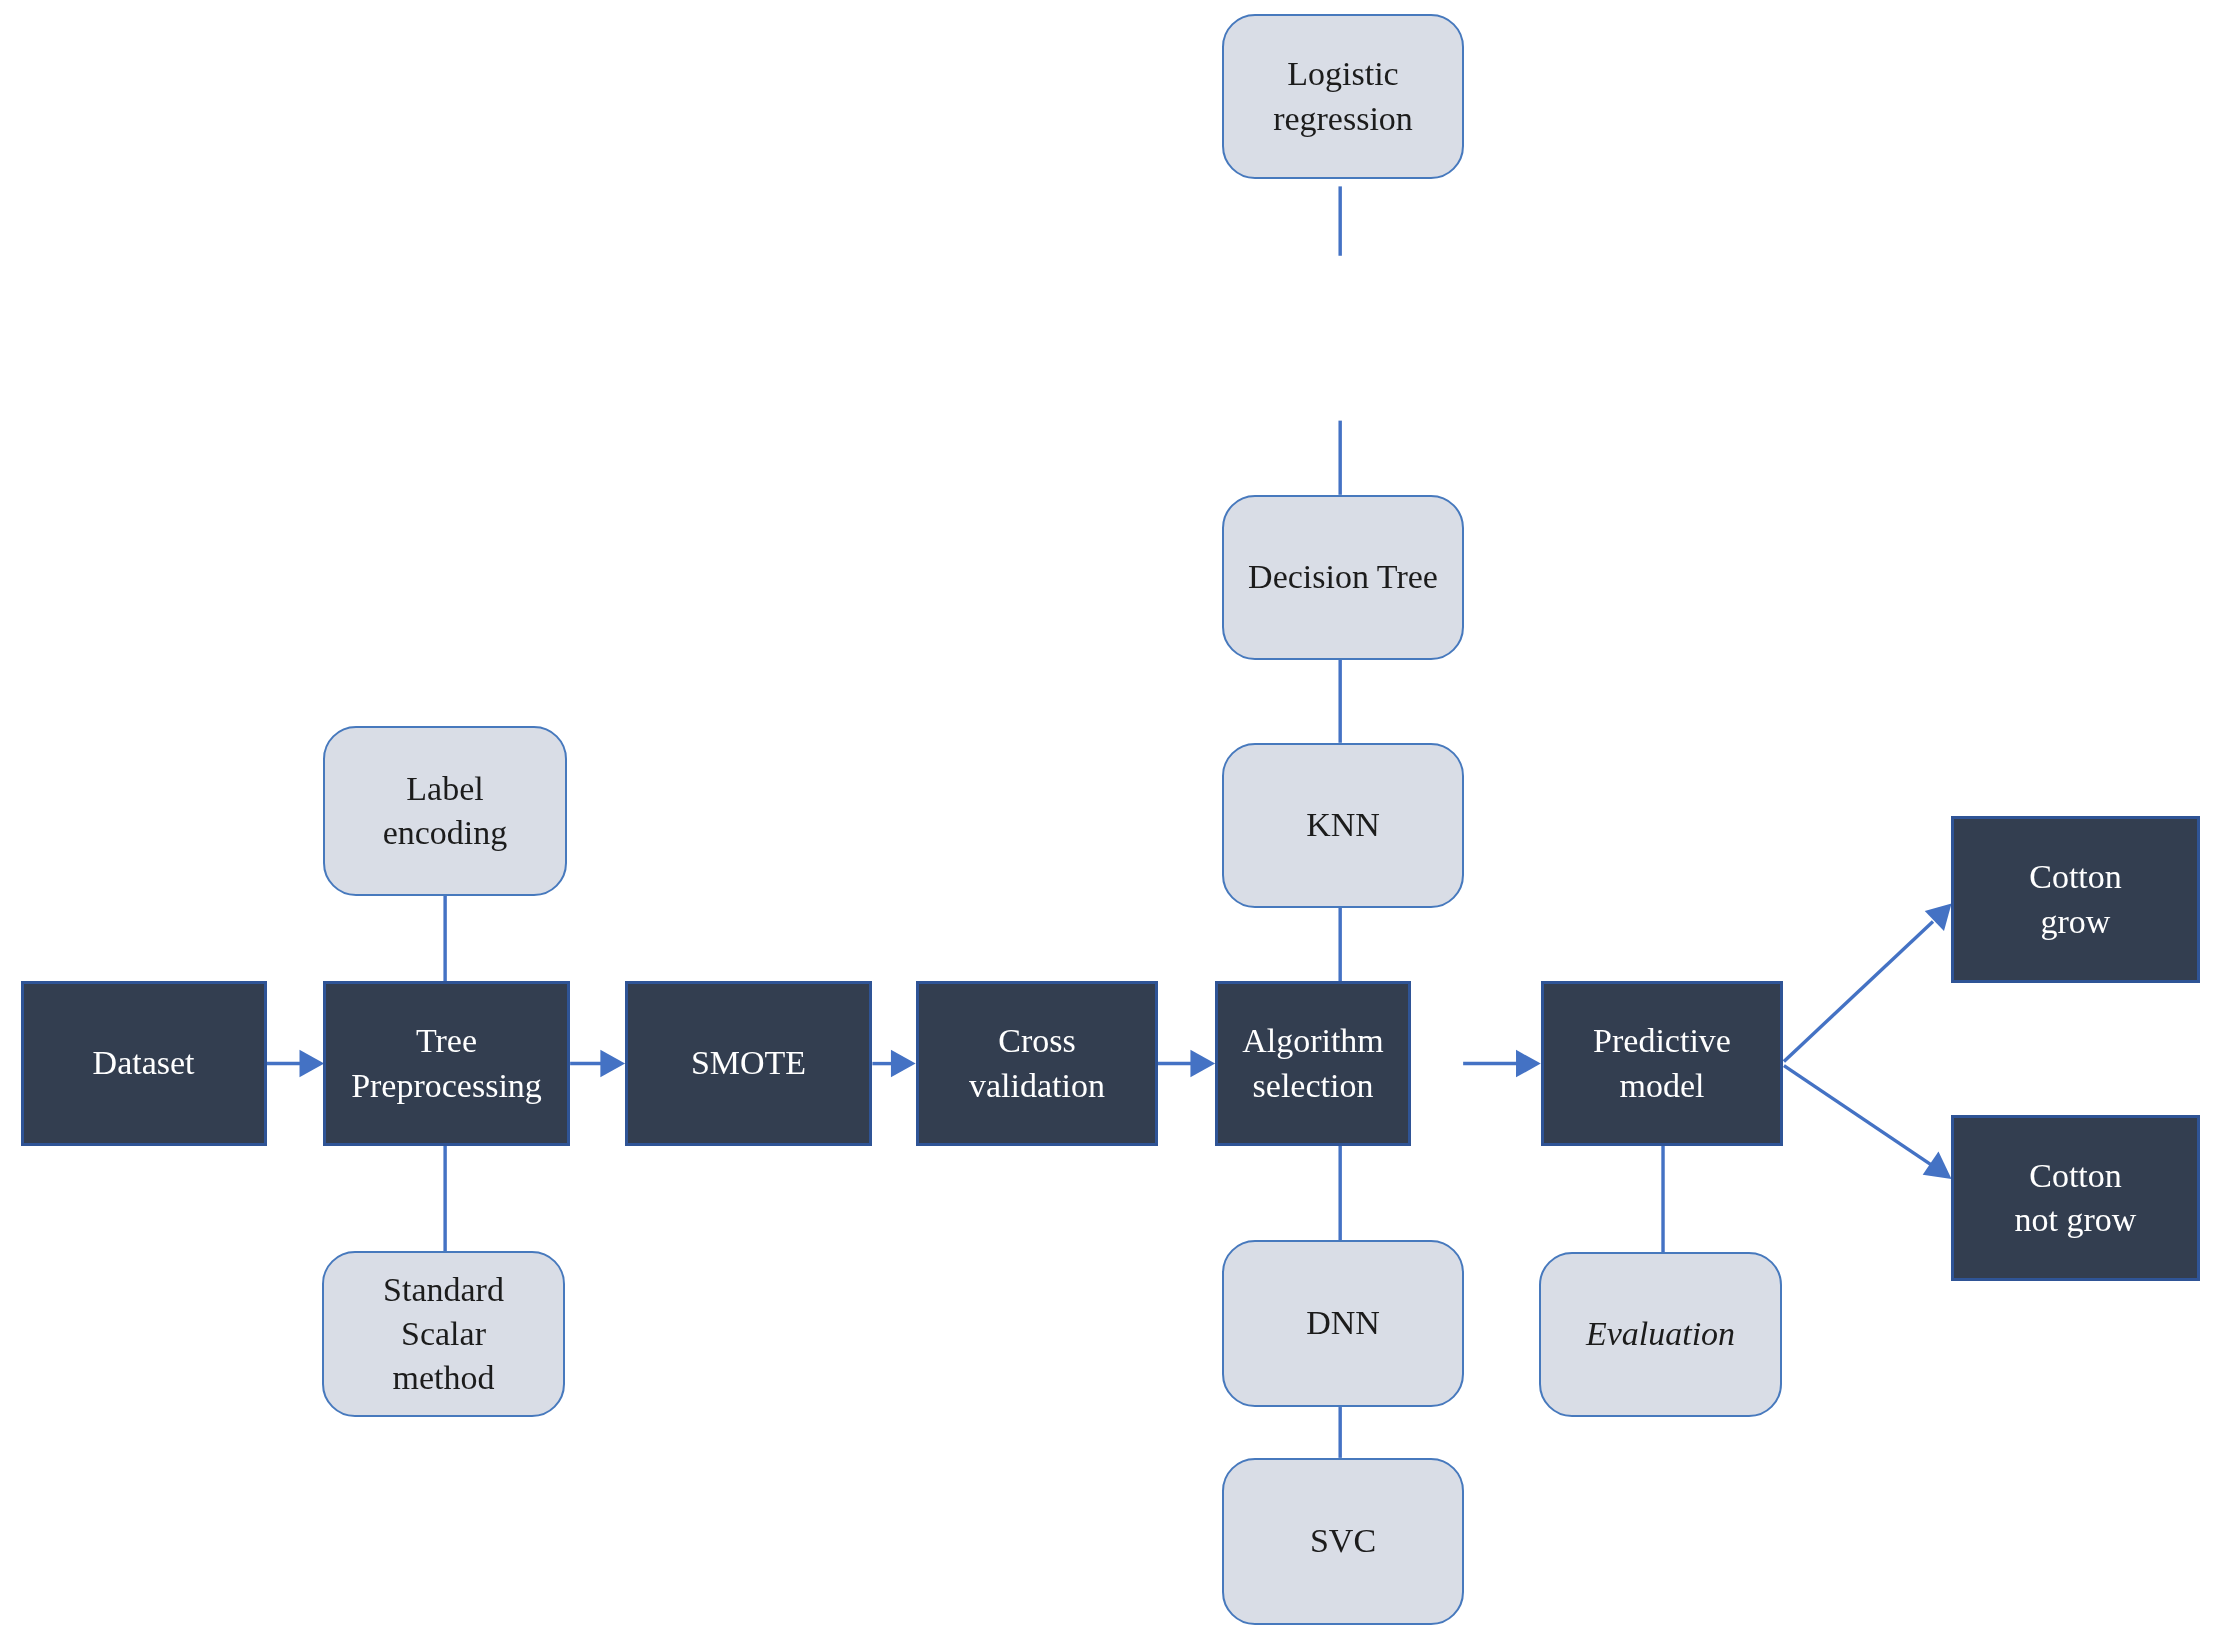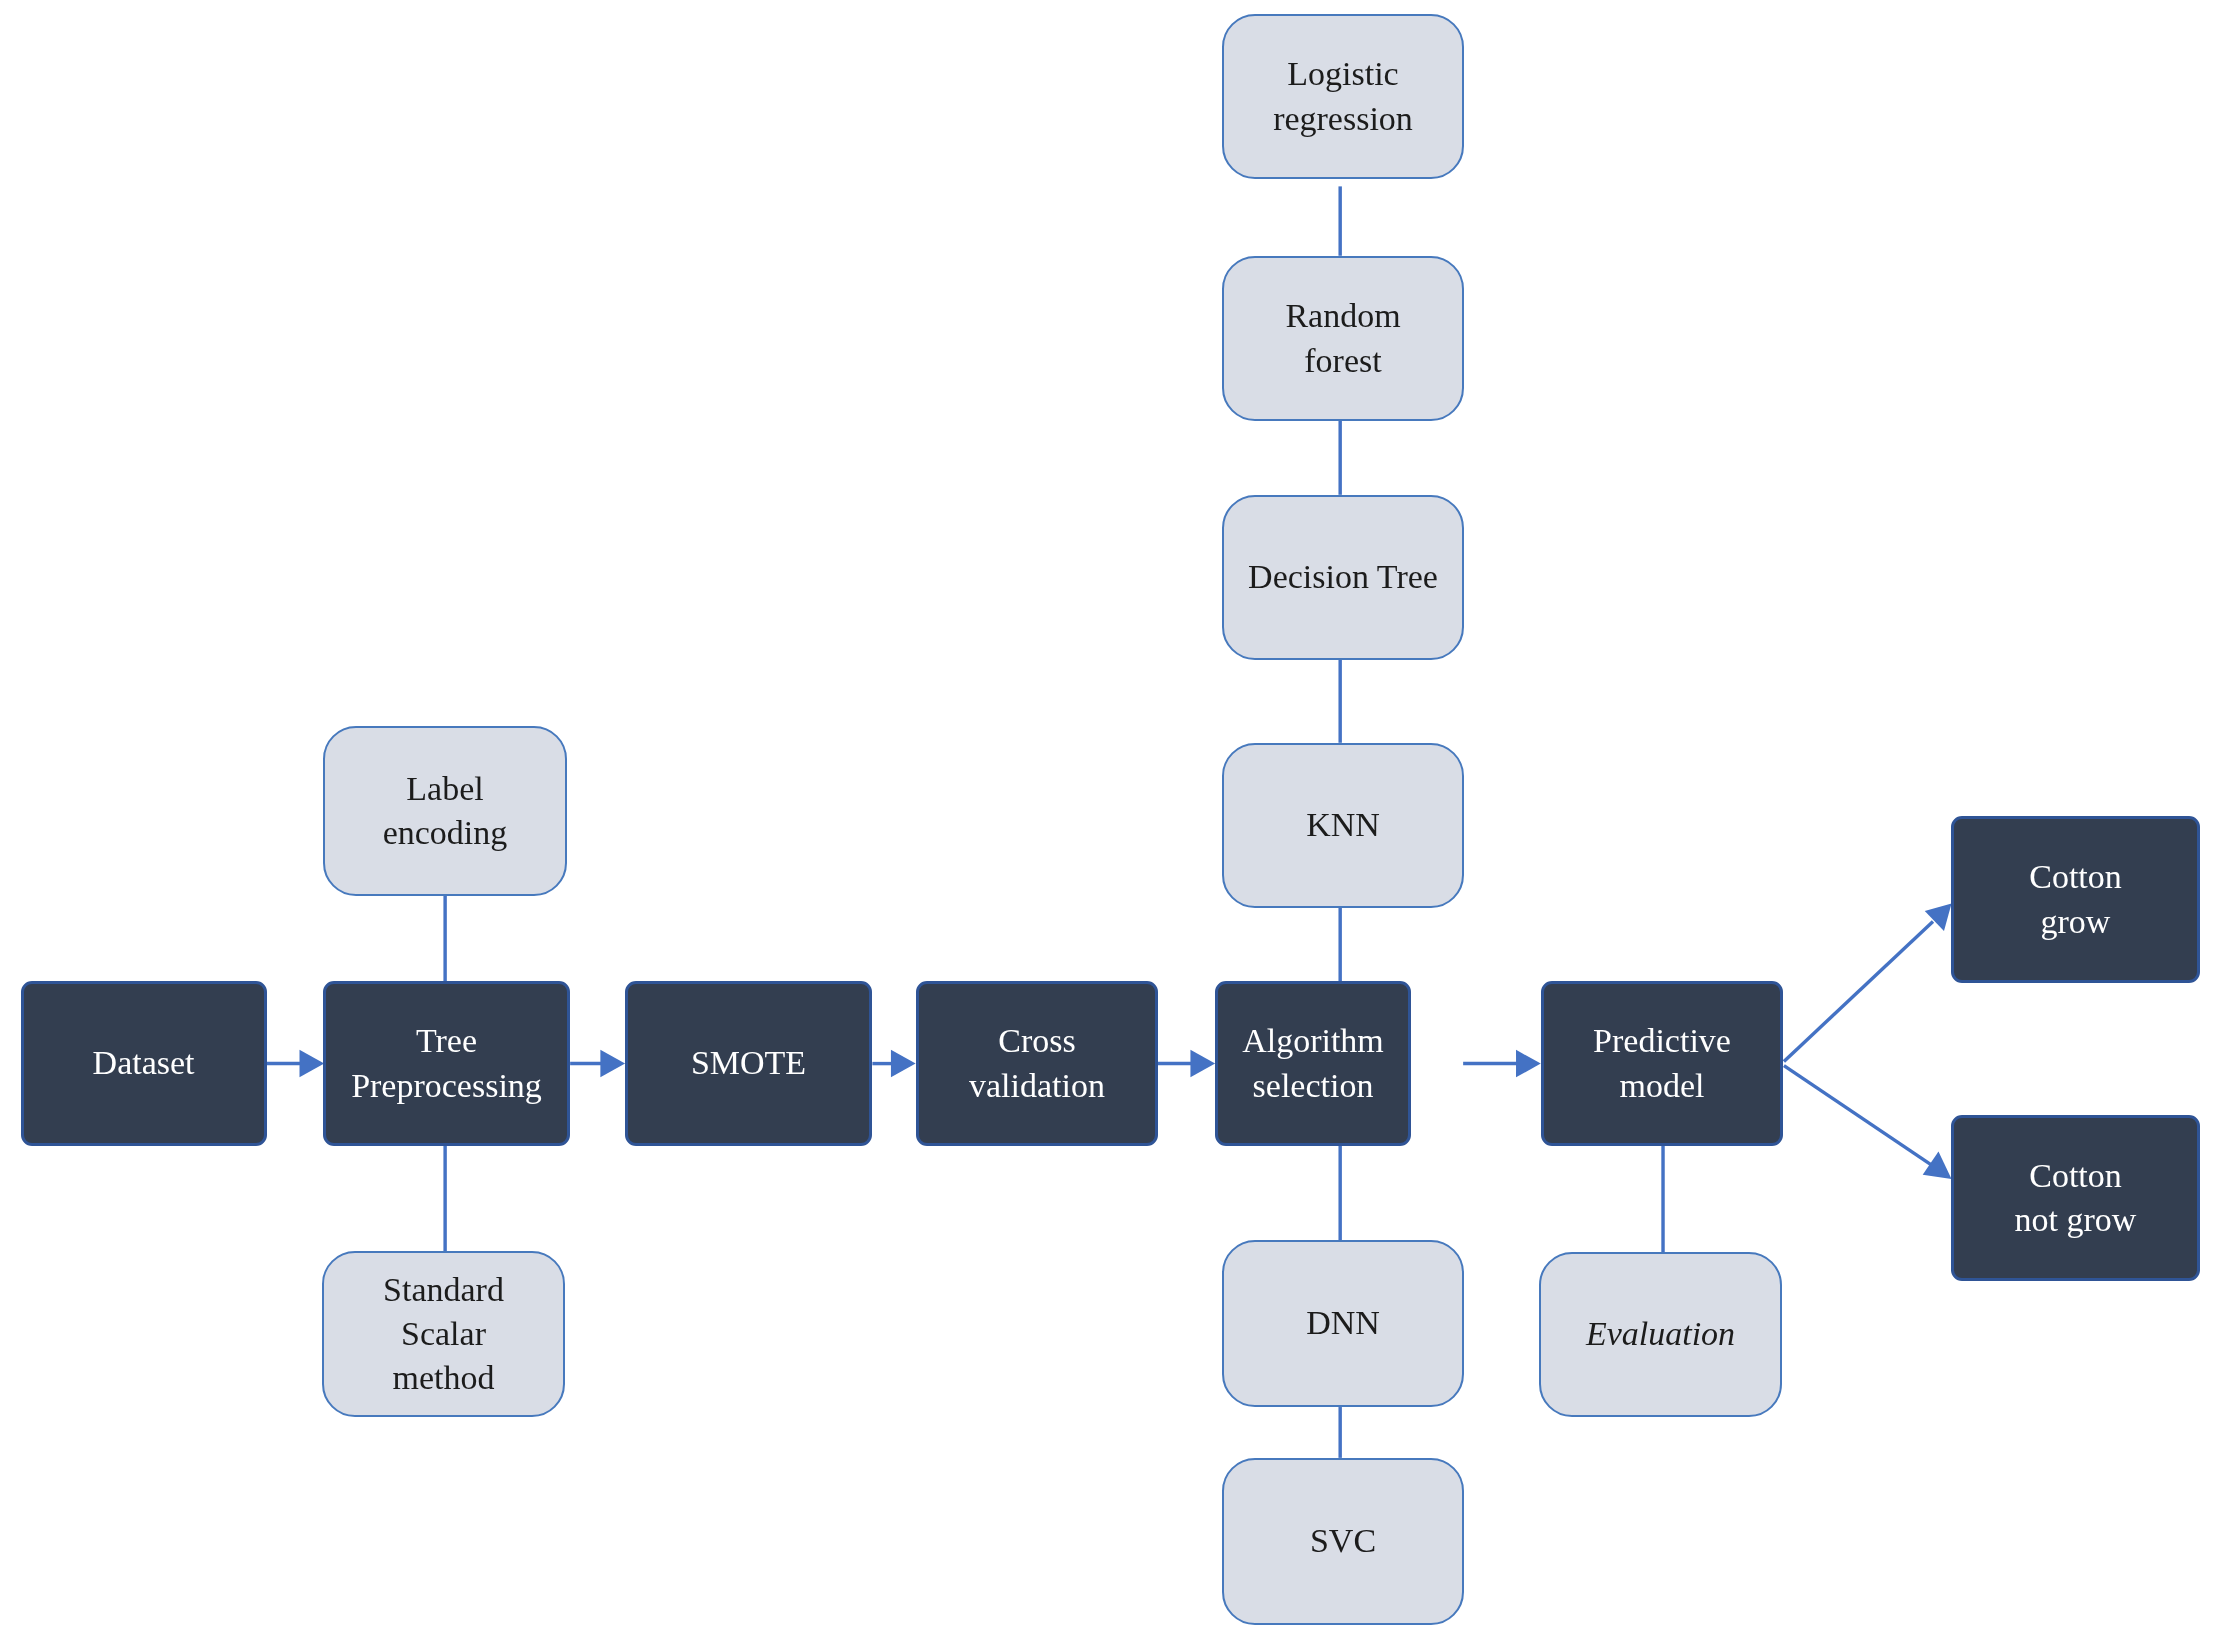--- a/index.html
+++ b/index.html
@@ -39,21 +39,20 @@
   }
   .node {
     position: absolute;
     display: flex;
     align-items: center;
     justify-content: center;
     text-align: center;
     white-space: pre-line;
     font-size: 34px;
     line-height: 1.3;
-    border-radius: 11px;
   }
   .node.dark {
     background: var(--dark-fill);
     border: 3.4px solid var(--dark-border);
     color: var(--dark-text);
   }
   .node.light {
     background: var(--light-fill);
     border: 2.7px solid var(--light-border);
     border-radius: 33px;
@@ -111,22 +110,20 @@
 selection</div>
   <div class="node dark" style="left:1541px; top:981px; width:242px; height:165px;">Predictive
 model</div>
   <div class="node dark" style="left:1951px; top:816px; width:249px; height:167px;">Cotton
 grow</div>
   <div class="node dark" style="left:1951px; top:1115px; width:249px; height:166px;">Cotton
 not grow</div>
 
   <div class="node light" style="left:1222px; top:14px;   width:242px; height:165px;">Logistic
 regression</div>
-  <div class="node light" style="left:1222px; top:256px;  width:242px; height:165px;">Random
-forest</div>
   <div class="node light" style="left:1222px; top:495px;  width:242px; height:165px;">Decision Tree</div>
   <div class="node light" style="left:1222px; top:743px; width:242px; height:165px;">KNN</div>
   <div class="node light" style="left:1222px; top:1240px; width:242px; height:167px;">DNN</div>
   <div class="node light" style="left:1222px; top:1458px; width:242px; height:167px;">SVC</div>
 
   <div class="node light" style="left:323px; top:726px; width:244px; height:170px;">Label
 encoding</div>
   <div class="node light" style="left:322px; top:1251px; width:243px; height:166px;">Standard
 Scalar
 method</div>

